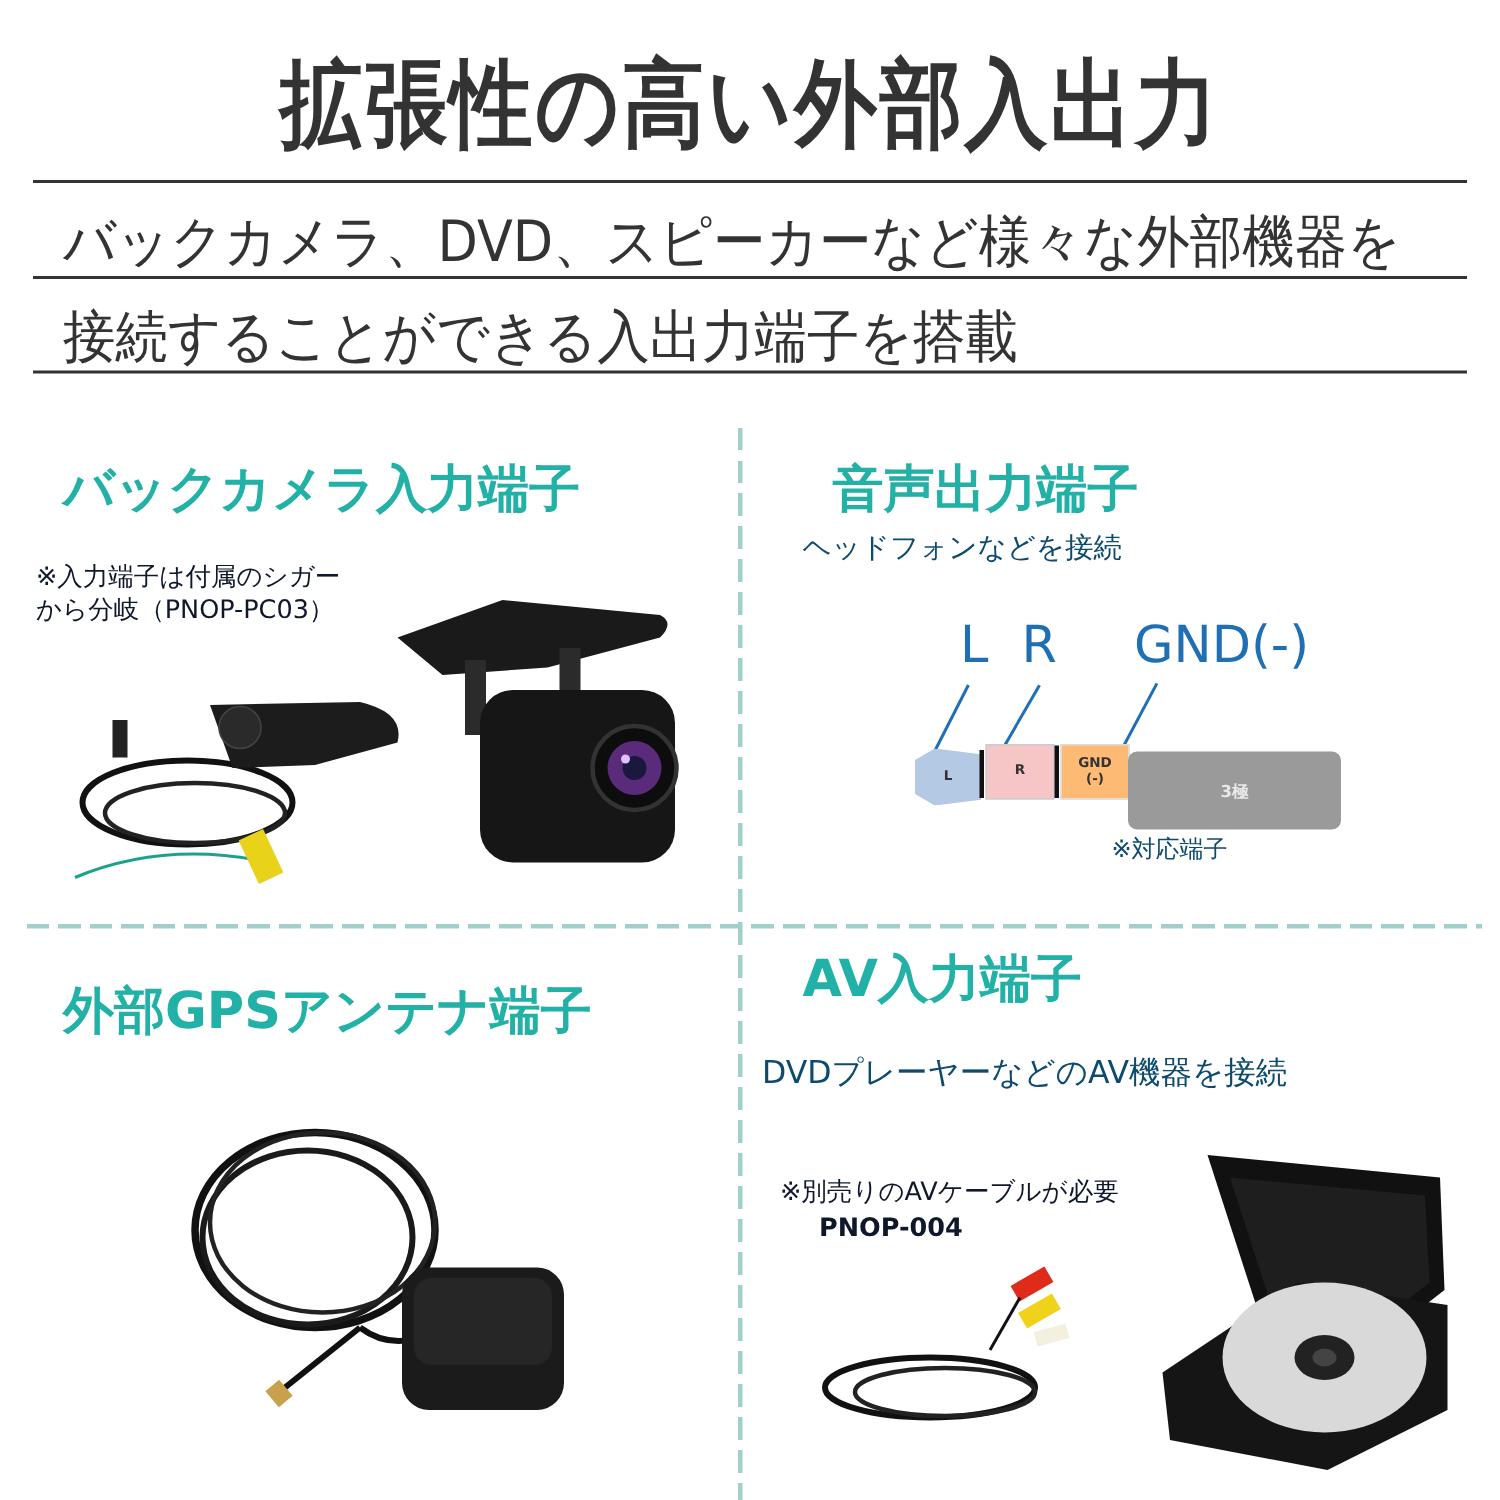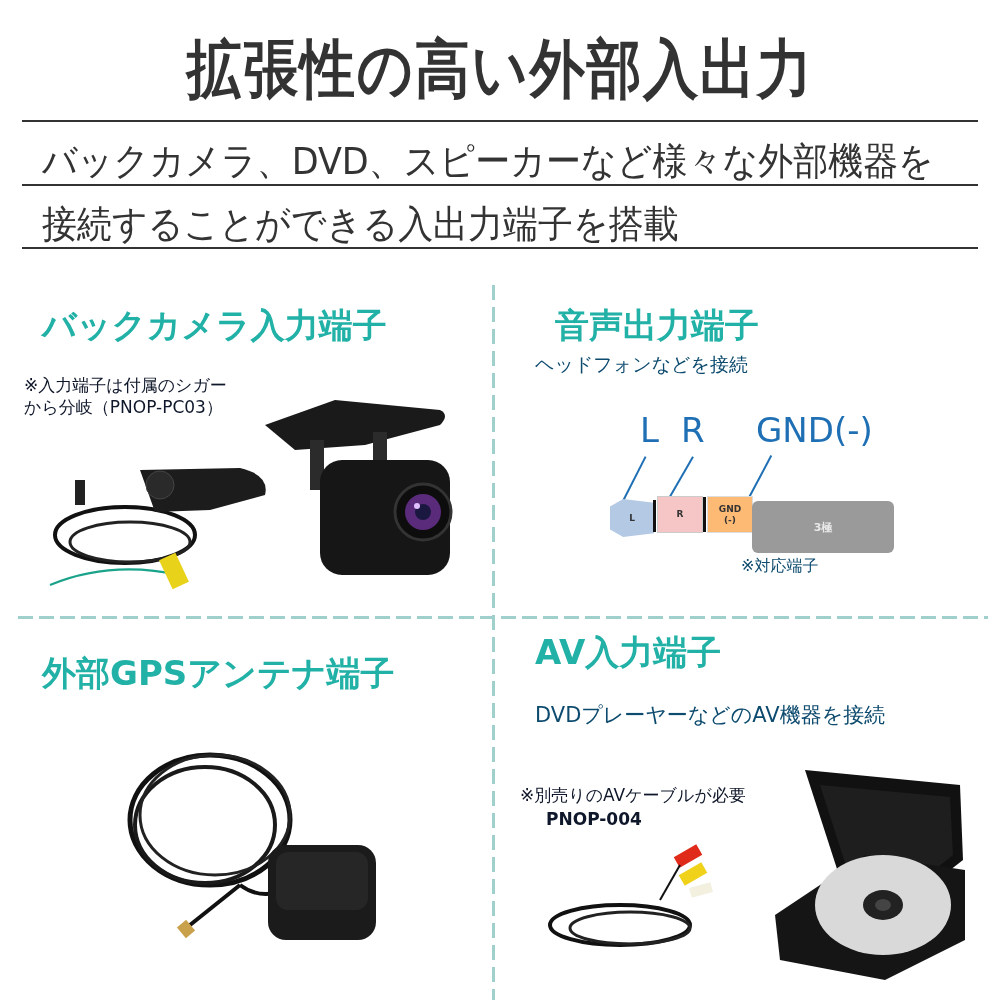--- a/index.html
+++ b/index.html
@@ -121,21 +121,21 @@
     <path d="M130 145 Q150 160 175 150" stroke="#111" stroke-width="4" fill="none"></path>
     <path d="M130 145 L80 185" stroke="#111" stroke-width="4"></path>
     <rect x="70" y="182" width="12" height="14" fill="#c9a14a" transform="rotate(-40 76 189)"></rect>
     <rect x="158" y="105" width="108" height="95" rx="18" fill="#1b1b1b"></rect>
     <rect x="166" y="112" width="92" height="58" rx="12" fill="#262626"></rect>
   </svg>
 </div>
 
 <div>
   <div class="sec-title" style="left:535px; top:630px;">AV入力端子</div>
-  <div class="sec-sub" style="left:535px; top:701px;">DVDプレーヤーなどのAV機器を接続</div>
+  <div class="sec-sub" style="left:508px; top:701px;">DVDプレーヤーなどのAV機器を接続</div>
   <div class="note" style="left:520px; top:784px;">※別売りのAVケーブルが必要</div>
   <div class="note" style="left:546px; top:808px;font-weight:bold;">PNOP-004</div>
 
   <svg class="photo" style="left:540px; top:840px;" width="190" height="120">
     <ellipse cx="80" cy="85" rx="70" ry="20" fill="none" stroke="#111" stroke-width="4"></ellipse>
     <ellipse cx="90" cy="88" rx="60" ry="16" fill="none" stroke="#222" stroke-width="3"></ellipse>
     <rect x="135" y="10" width="26" height="12" fill="#e02a1a" transform="rotate(-30 148 16)"></rect>
     <rect x="140" y="28" width="26" height="12" fill="#f0d21a" transform="rotate(-30 153 34)"></rect>
     <rect x="150" y="45" width="22" height="10" fill="#f3f0e0" transform="rotate(-15 161 50)"></rect>
     <path d="M120 60 L140 25" stroke="#111" stroke-width="2"></path>

